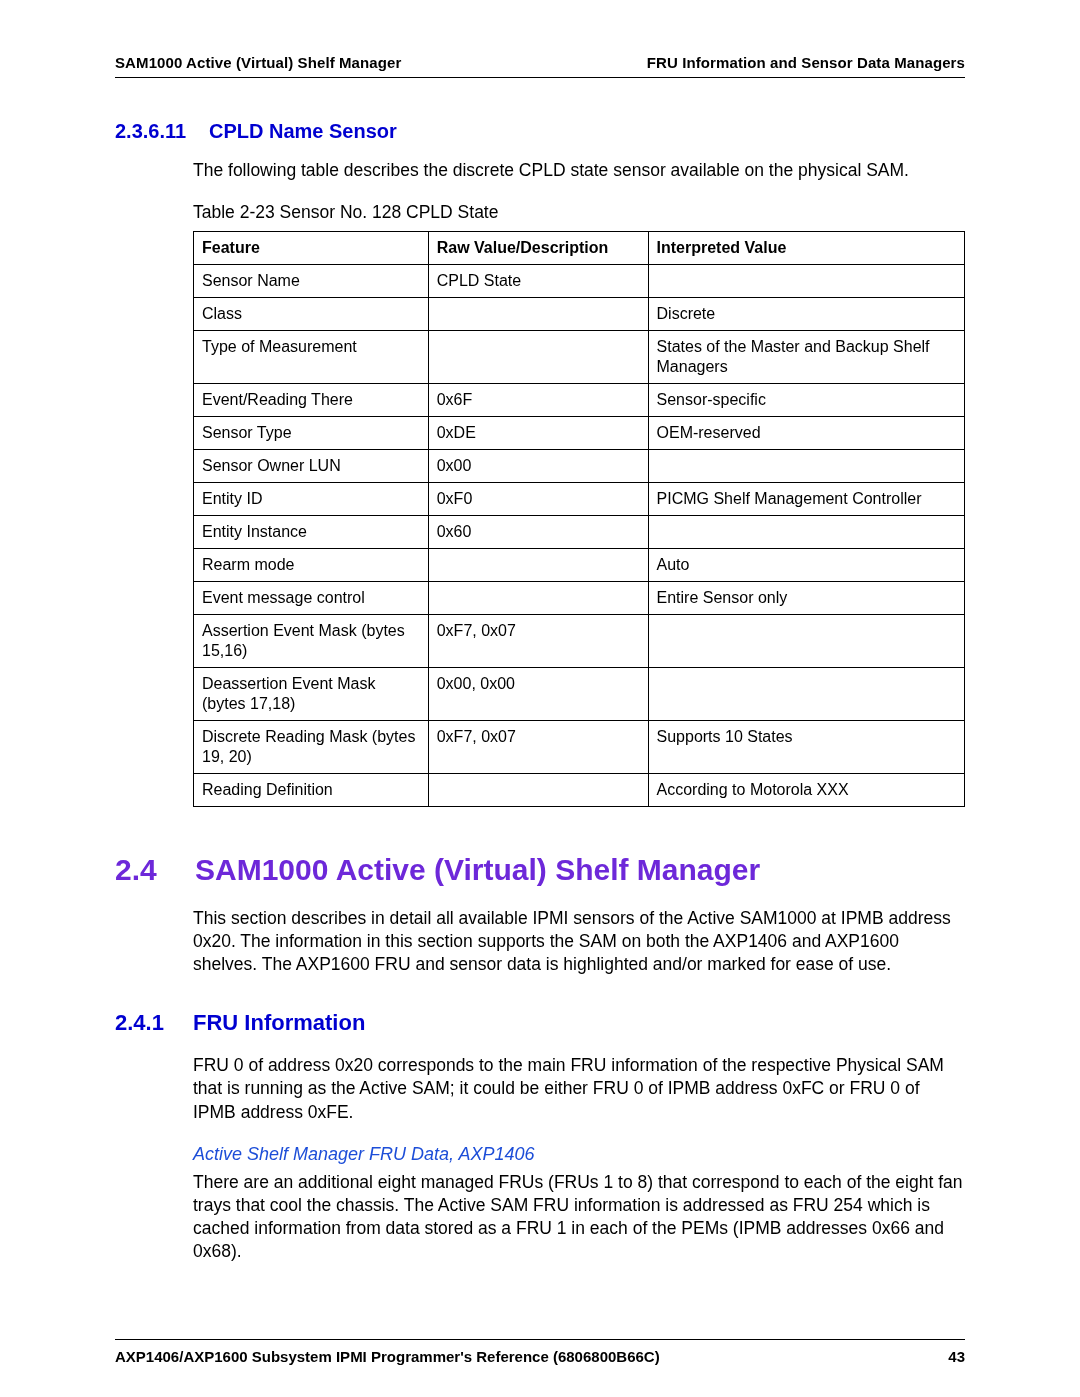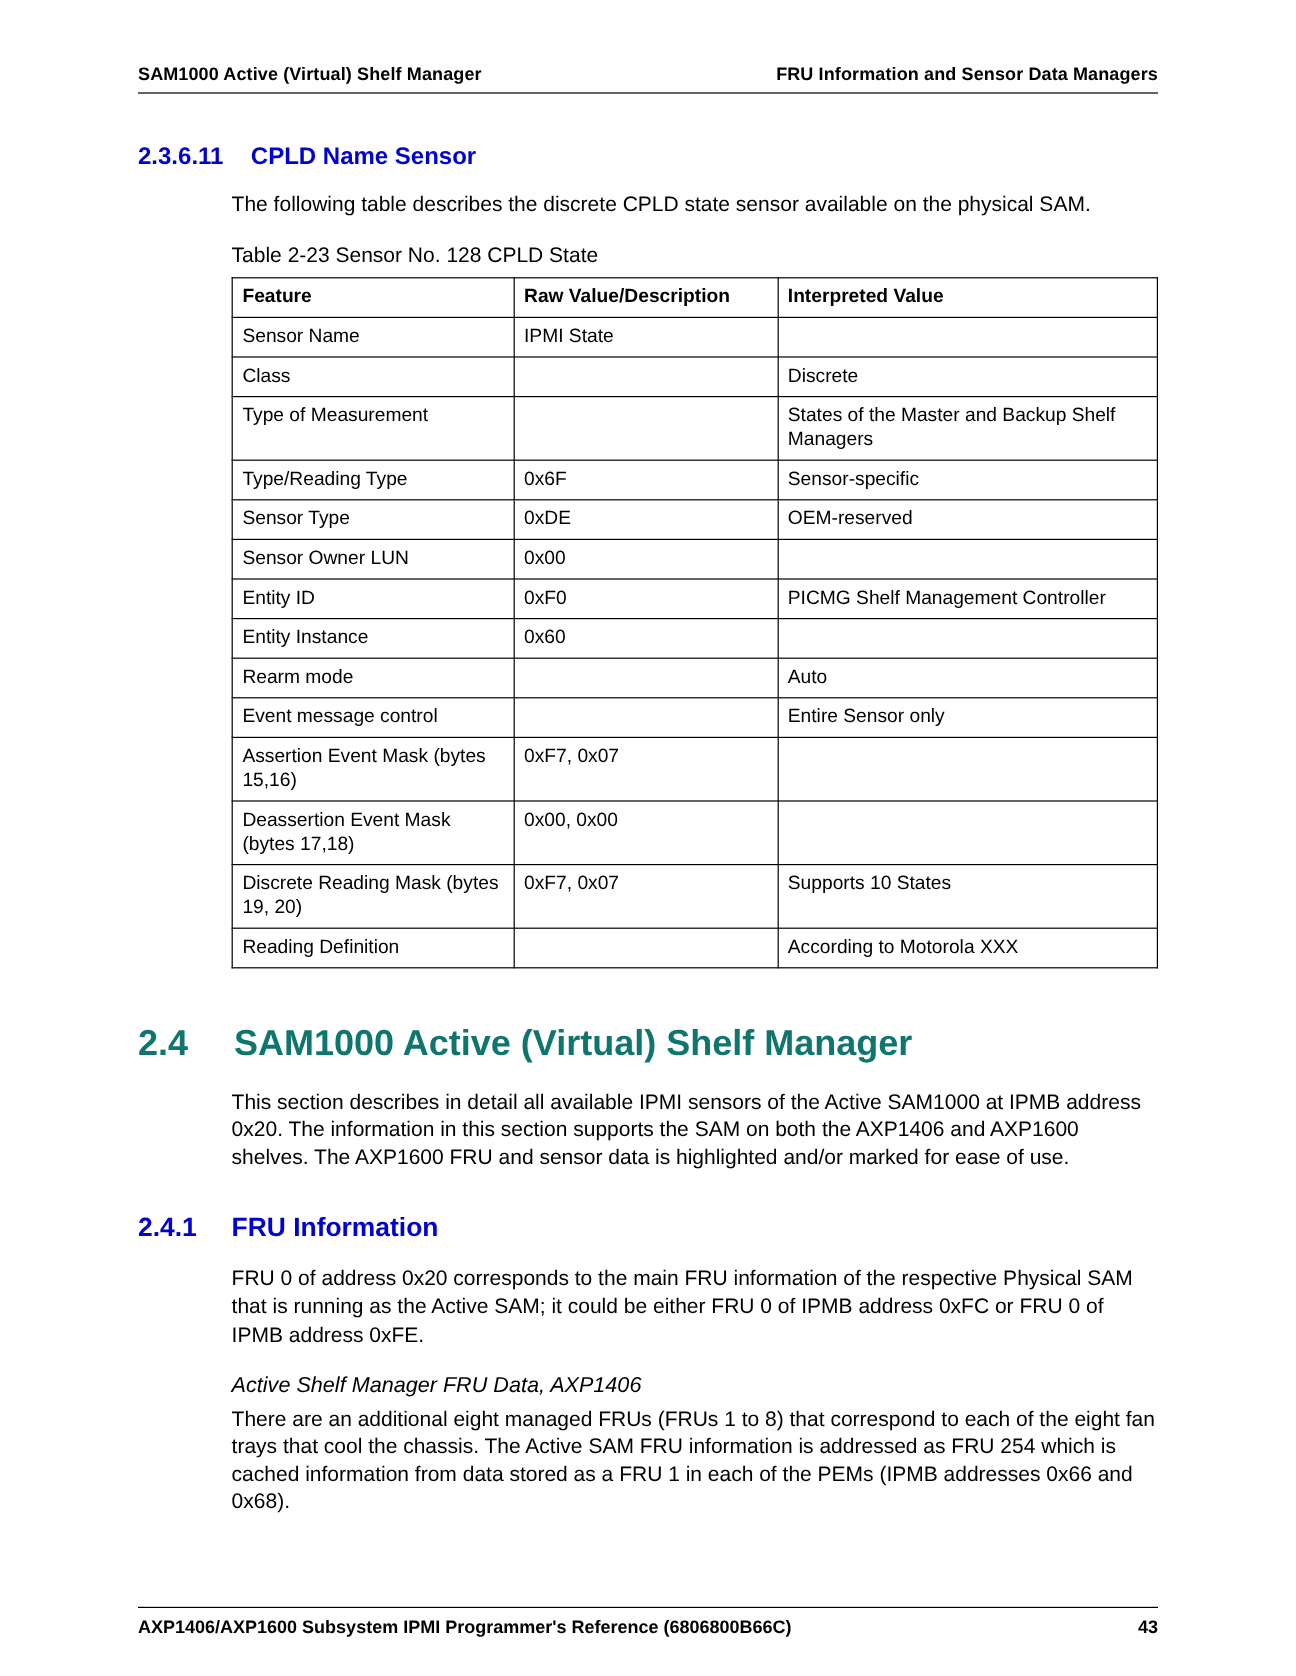--- a/index.html
+++ b/index.html
@@ -62,39 +62,39 @@
     vertical-align: top;
     line-height: 1.25;
   }
   table.data th {
     font-weight: bold;
   }
   table.data col.c1 { width: 235px; }
   table.data col.c2 { width: 220px; }
   table.data col.c3 { width: 317px; }
   .h1 {
-    color: #0f766e;
+    color: #6d28d9;
     font-weight: bold;
     font-size: 30px;
     margin: 46px 0 20px 0;
     display: flex;
     gap: 28px;
   }
   .h1 .num { min-width: 52px; }
   .h2 {
     color: #0000d0;
     font-weight: bold;
     font-size: 22px;
     margin: 34px 0 18px 0;
     display: flex;
     gap: 22px;
   }
   .h2 .num { min-width: 56px; }
   .sub-italic {
-    color: #000000;
+    color: #1d4ed8;
     font-style: italic;
     font-size: 18px;
     font-weight: normal;
     padding-left: 78px;
     margin: 14px 0 6px 0;
   }
   .footer {
     position: absolute;
     left: 115px;
     right: 115px;
@@ -135,35 +135,35 @@
     <thead>
       <tr>
         <th>Feature</th>
         <th>Raw Value/Description</th>
         <th>Interpreted Value</th>
       </tr>
     </thead>
     <tbody>
       <tr>
           <td>Sensor Name</td>
-          <td>IPMI State</td>
+          <td>CPLD State</td>
           <td></td>
         </tr>
       <tr>
           <td>Class</td>
           <td></td>
           <td>Discrete</td>
         </tr>
       <tr>
           <td>Type of Measurement</td>
           <td></td>
           <td>States of the Master and Backup Shelf Managers</td>
         </tr>
       <tr>
-          <td>Type/Reading Type</td>
+          <td>Event/Reading There</td>
           <td>0x6F</td>
           <td>Sensor-specific</td>
         </tr>
       <tr>
           <td>Sensor Type</td>
           <td>0xDE</td>
           <td>OEM-reserved</td>
         </tr>
       <tr>
           <td>Sensor Owner LUN</td>

